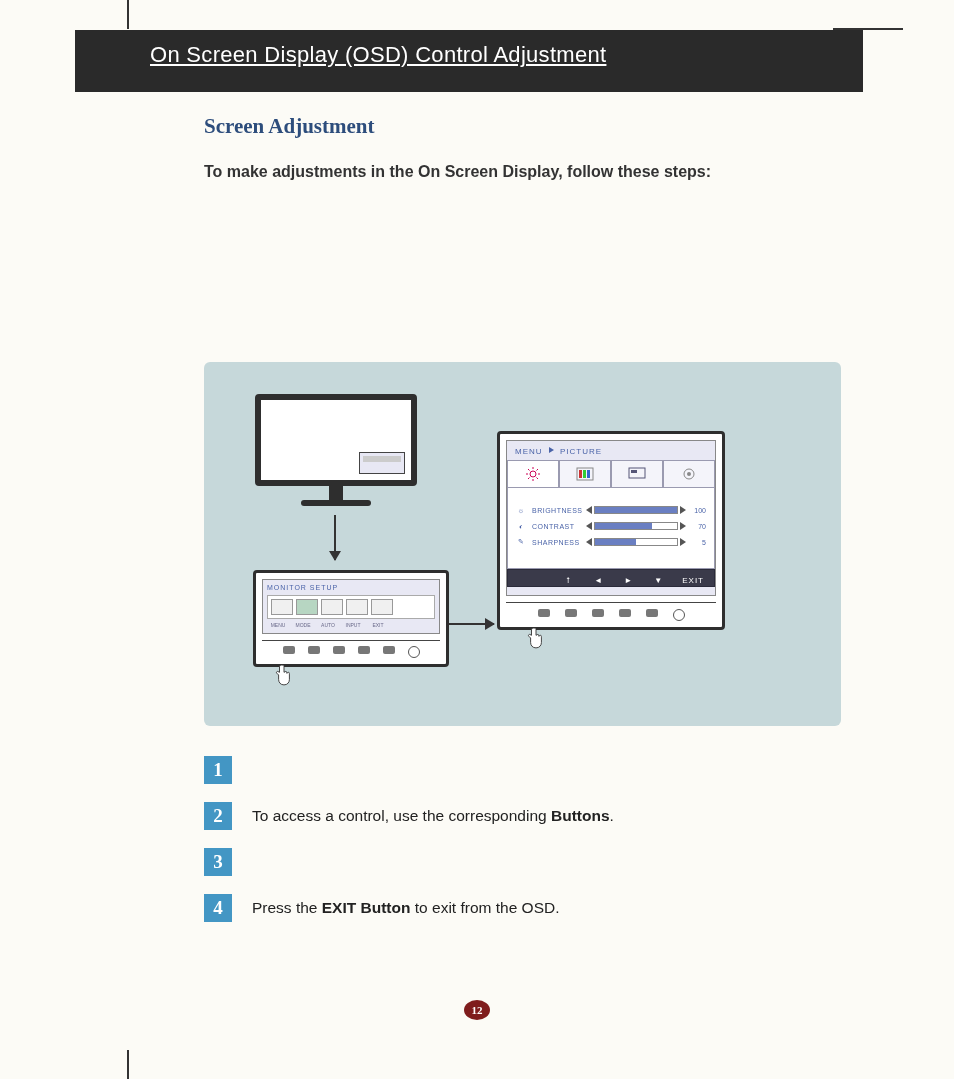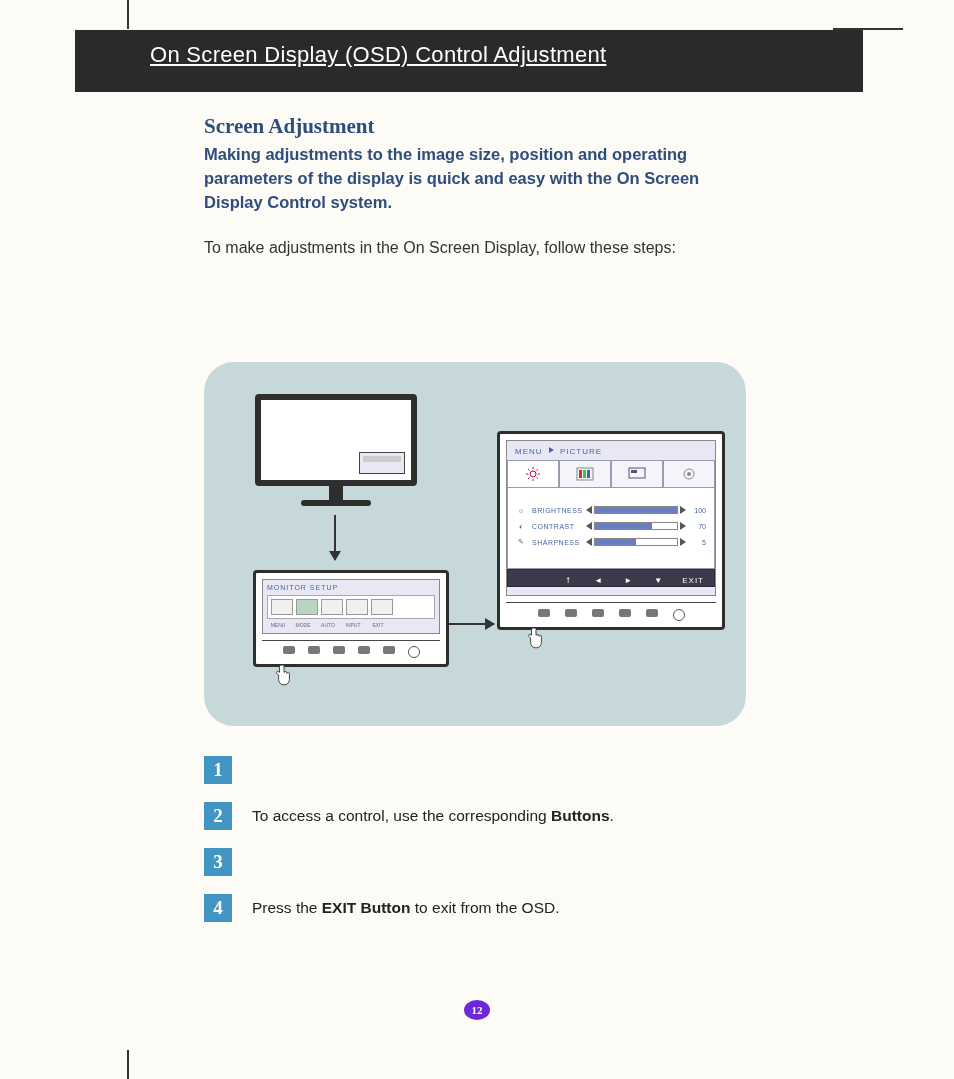--- a/index.html
+++ b/index.html
@@ -57,31 +57,32 @@
     color: #2d4d7c;
     font-size: 16.5px;
     font-weight: bold;
     line-height: 1.45;
     max-width: 540px;
   }
   .steps-lead {
     color: #333;
     font-size: 16px;
     margin-top: 24px;
+    font-weight: bold;
   }
 
   
   .illus {
     position: absolute;
     left: 204px;
     top: 362px;
-    width: 542px;
+    width: 637px;
     height: 364px;
     background: #c6d8da;
-    border-radius: 30px;
+    border-radius: 6px;
   }
 
   
   .mon1 {
     position:absolute; left:51px; top:32px; width:162px;
   }
   .mon-bezel { background:#2e2e2e; border:2px solid #2e2e2e; border-radius:4px; padding:4px;}
   .mon-screen { background:#fff; height:80px; position:relative; }
   .mon-osd-mini {
     position:absolute; right:6px; bottom:6px; width:46px; height:22px; background:#e8e8f4; border:1px solid #444;
@@ -180,38 +181,37 @@
   .step-text b { font-weight:bold;}
   .tri-glyph-l { display:inline-block; width:0;height:0;border-top:5px solid transparent;border-bottom:5px solid transparent;border-right:8px solid #222; vertical-align:-1px;}
   .tri-glyph-r { display:inline-block; width:0;height:0;border-top:5px solid transparent;border-bottom:5px solid transparent;border-left:8px solid #222; vertical-align:-1px;}
   .up-arrow-glyph { display:inline-block; font-size:15px; vertical-align:-1px;}
 
   
   .pagenum {
     position:absolute; left:50%; transform:translateX(-50%); top:1000px;
     width:26px; height:26px;
   }
-  .pagenum .oval { width:26px; height:20px; background:#6d28d9; border-radius:50%; display:flex; align-items:center; justify-content:center; color:#fff; font-family:Georgia,serif; font-size:11px; font-weight:bold;}
+  .pagenum .oval { width:26px; height:20px; background:#7f1d1d; border-radius:50%; display:flex; align-items:center; justify-content:center; color:#fff; font-family:Georgia,serif; font-size:11px; font-weight:bold;}
 </style>
 </head>
 <body>
 
 <div class="page">
 
   <div class="crop-top-v"></div>
   <div class="crop-top-h"></div>
   <div class="crop-bot-v"></div>
 
   <div class="header-band">
     <div class="header-title">On Screen Display (OSD) Control Adjustment</div>
   </div>
 
   <div class="content">
     <div class="section-title">Screen Adjustment</div>
-    <div class="intro-bold">Making adjustments to the image size, position and operating parameters of the display is quick and easy with the On Screen Display Control system.</div>
     <div class="steps-lead">To make adjustments in the On Screen Display, follow these steps:</div>
   </div>
 
   <div class="illus">
 
     <div class="mon1">
       <div class="mon-bezel">
         <div class="mon-screen">
           <div class="mon-osd-mini"></div>
         </div>

